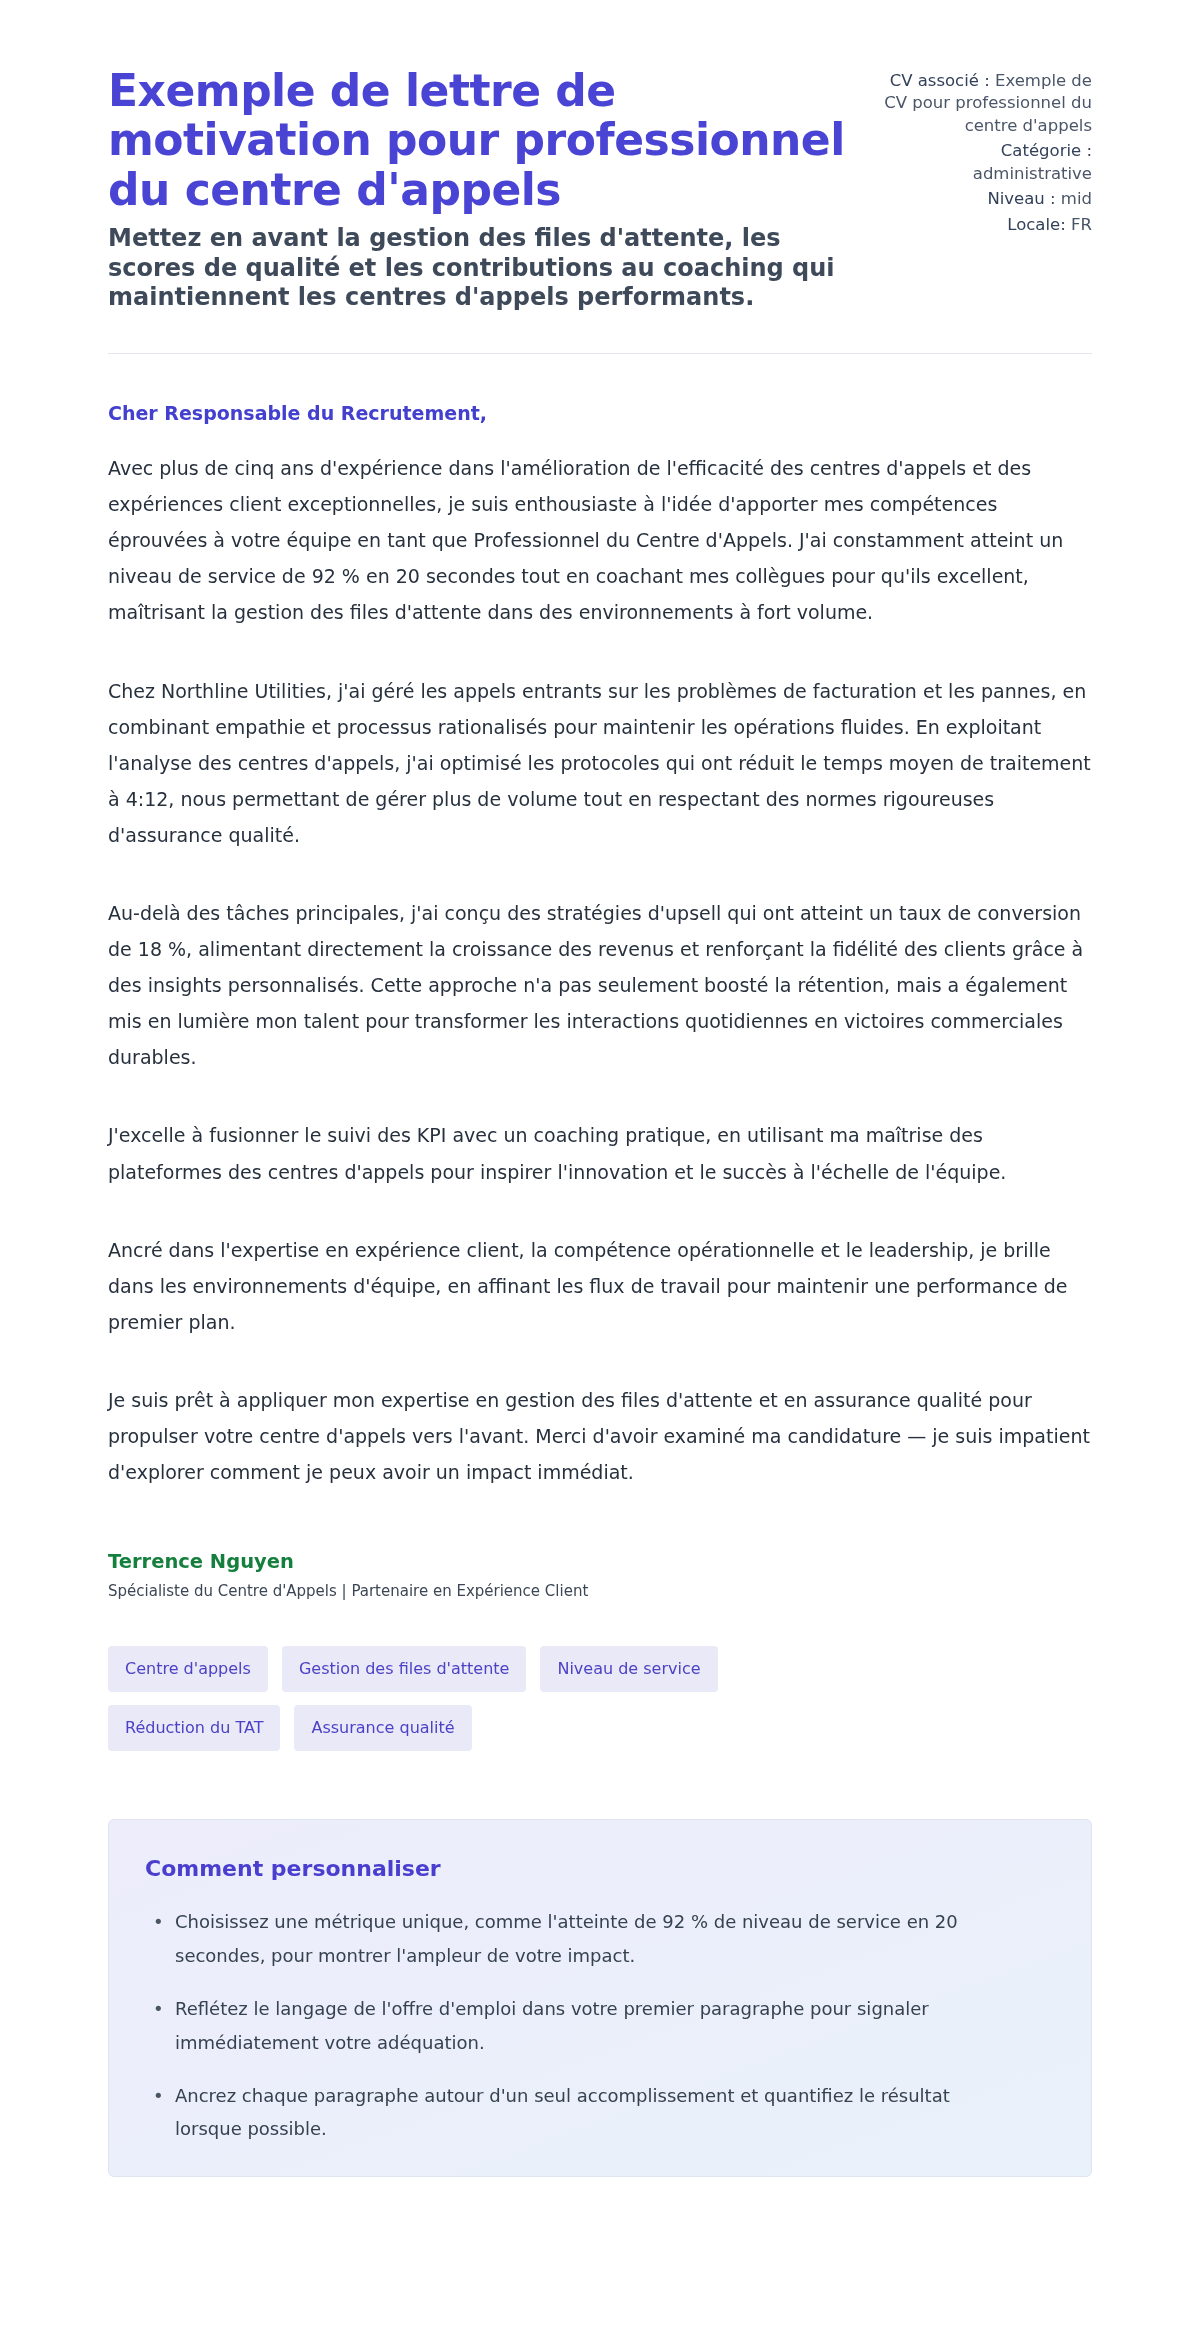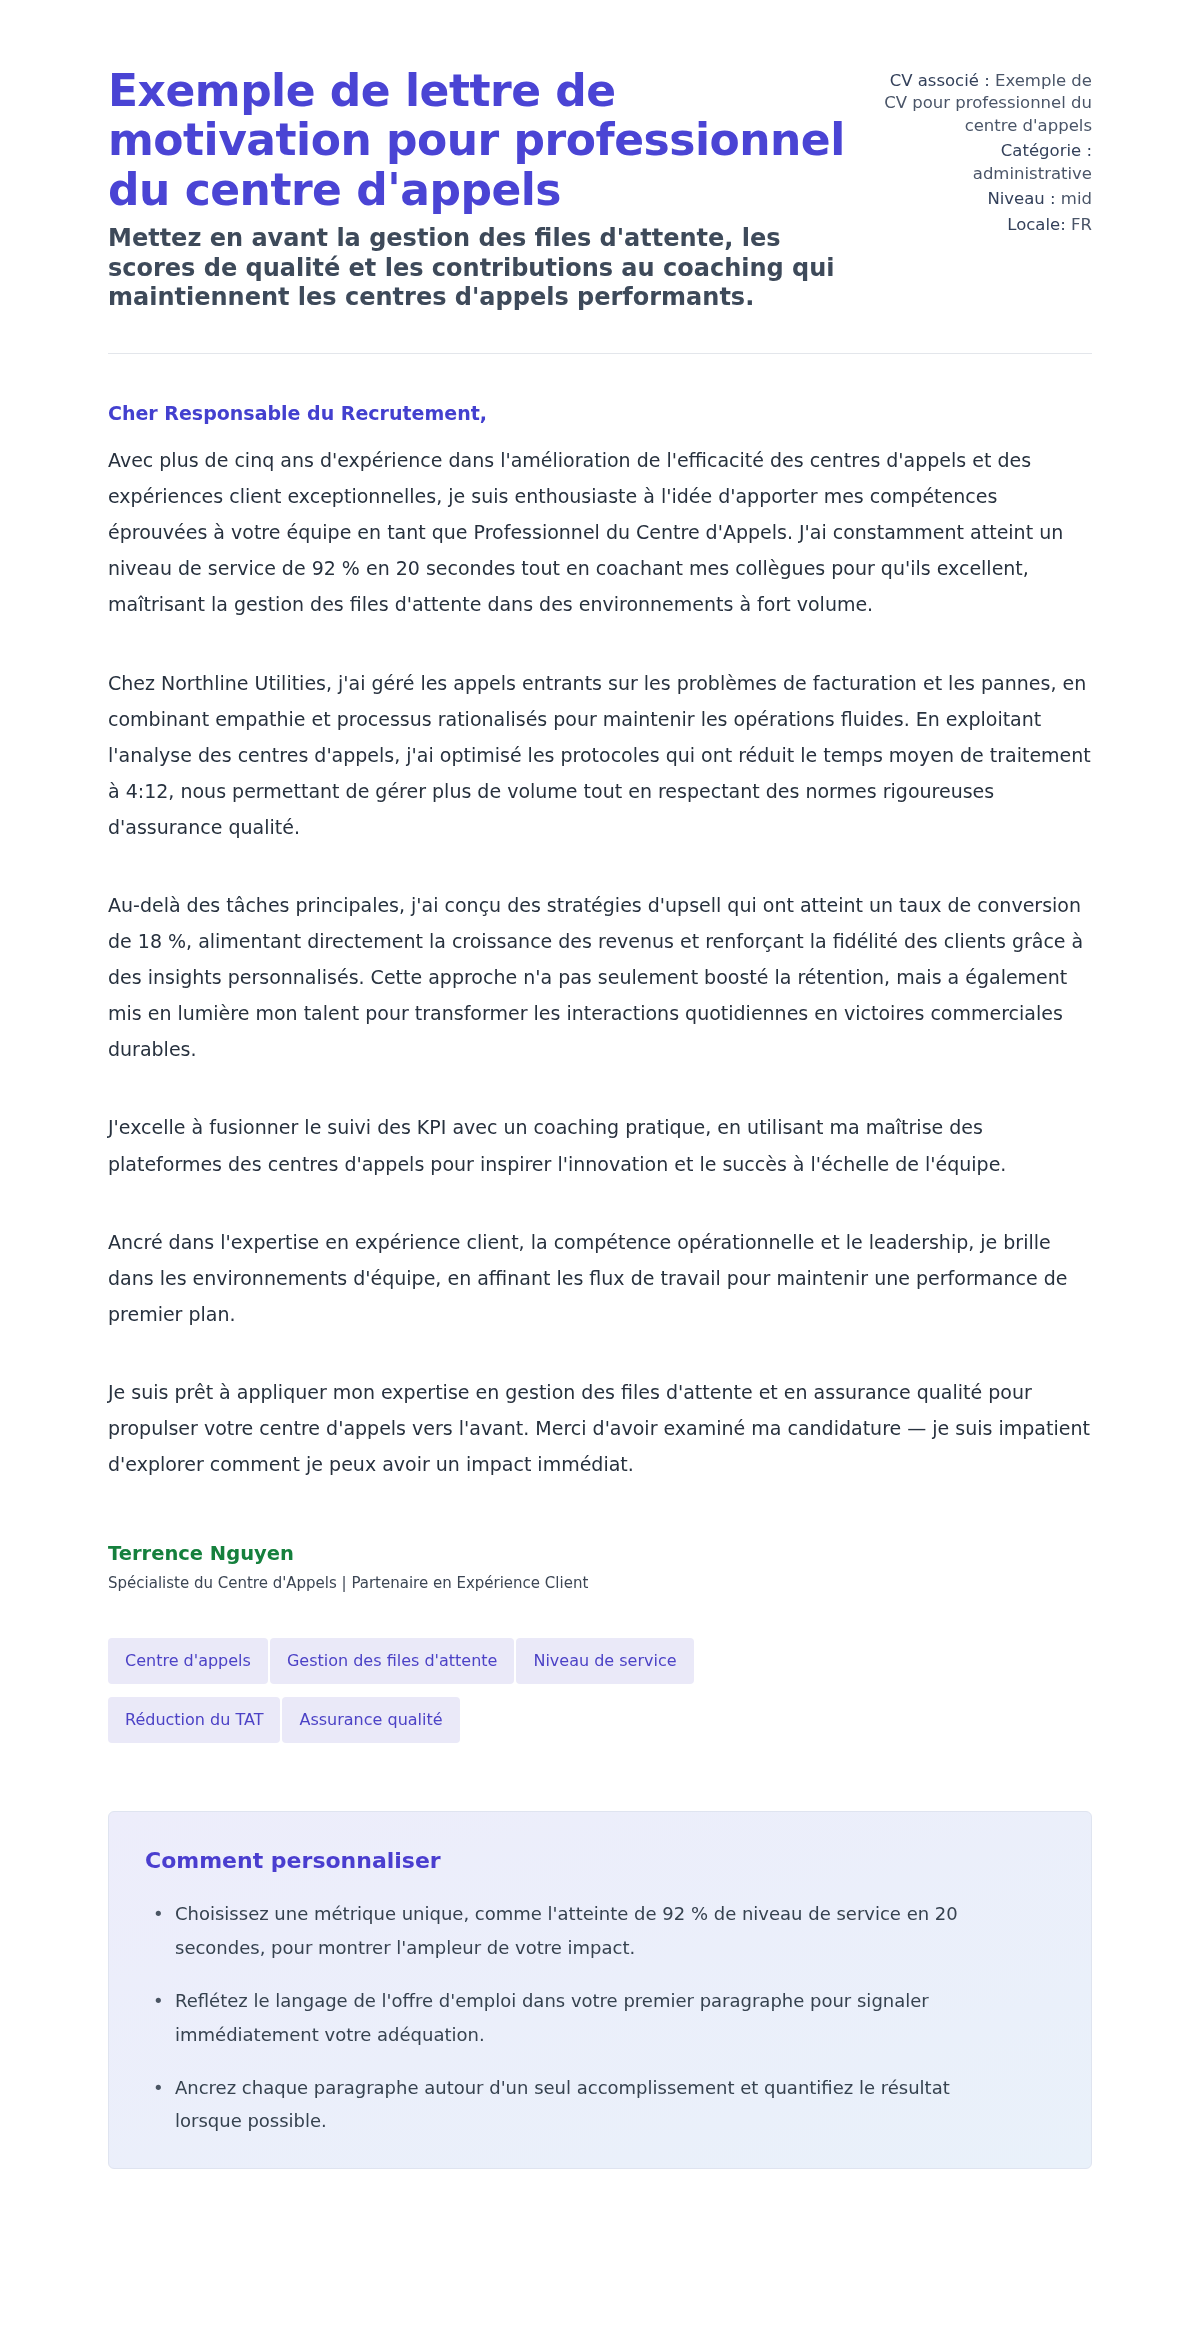--- a/index.html
+++ b/index.html
@@ -48,21 +48,21 @@
   
   .divider {
     border: none;
     border-top: 1px solid #e3e6eb;
     margin-top: 40px;
   }
 
   
   .greeting {
     margin-top: 48px;
-    margin-bottom: 18px;
+    margin-bottom: 26px;
     font-size: 19px;
     font-weight: bold;
     color: #4340cf;
   }
   .para {
     font-size: 19px;
     line-height: 1.9;
     color: #27313e;
     margin-bottom: 42px;
   }
@@ -78,21 +78,21 @@
     margin-top: 9px;
     font-size: 15px;
     color: #3c4654;
   }
 
   
   .tags {
     margin-top: 46px;
     display: flex;
     flex-wrap: wrap;
-    gap: 13px 2px;
+    gap: 13px 14px;
     max-width: 700px;
   }
   .tag {
     display: inline-block;
     background: #eae9f8;
     color: #4c42c6;
     font-size: 16px;
     line-height: 1;
     padding: 15px 17px;
     border-radius: 4px;

